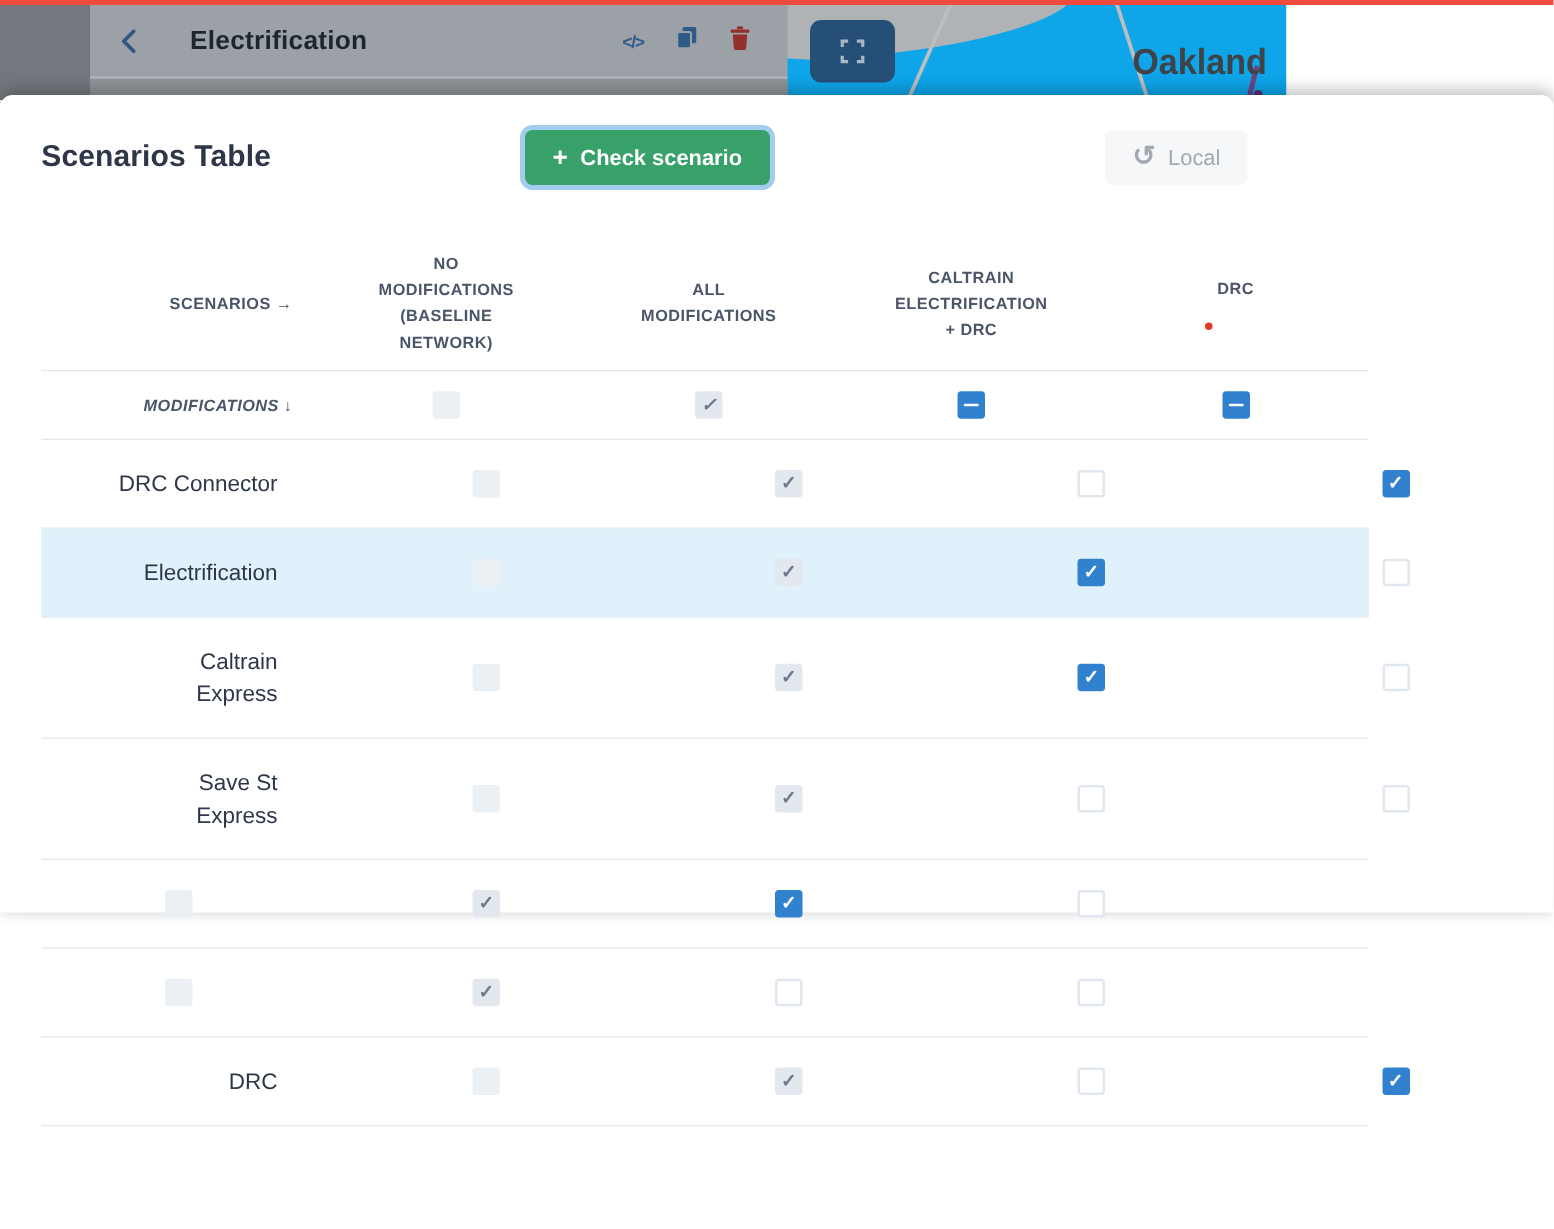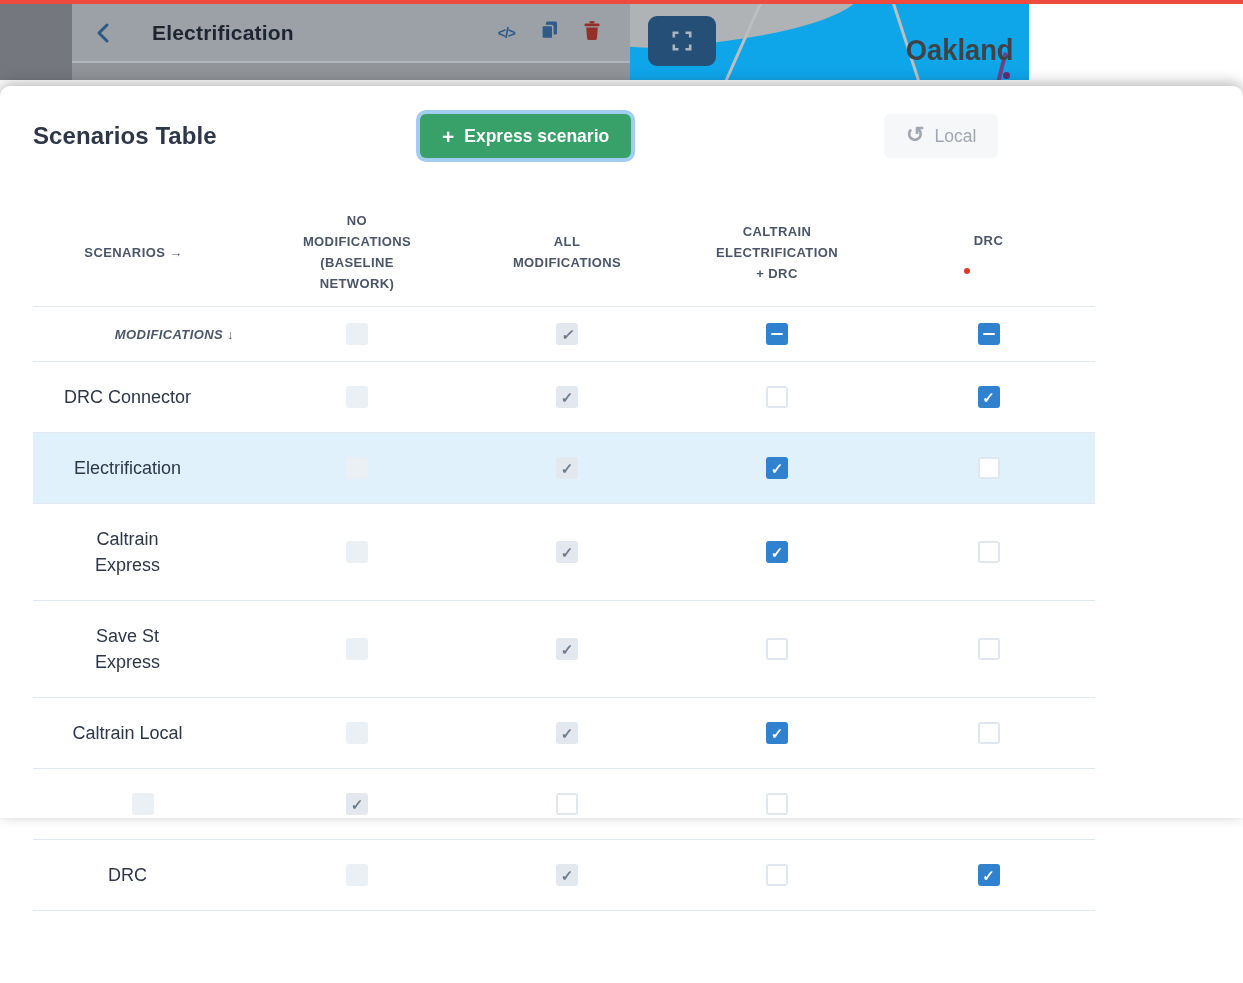--- a/index.html
+++ b/index.html
@@ -29,41 +29,41 @@
   .back-btn{margin-left:24px;display:flex;align-items:center;}
   .panel-title{margin-left:42px;font-size:21px;font-weight:700;color:#1d2531;letter-spacing:.2px;}
   .panel-icons{position:absolute;right:30px;display:flex;align-items:center;gap:26px;}
   .code-glyph{font-size:14px;font-weight:700;color:#2f5a8a;letter-spacing:-1px;}
 
   .expand-btn{position:absolute;left:648px;top:16px;width:68px;height:50px;background:#264f78;border-radius:9px;display:flex;align-items:center;justify-content:center;}
 
   .top-red-bar{position:absolute;left:0;top:0;width:1243px;height:4px;background:var(--top-bar-red,#ee4a3e);}
 
   
-  .modal{position:absolute;left:0;top:86px;width:1243px;height:732px;background:#fff;border-radius:10px 10px 0 0;box-shadow:0 -3px 14px rgba(0,0,0,.28);}
+  .modal{position:absolute;left:0;top:76px;width:1243px;height:654px;background:#fff;border-radius:10px 10px 0 0;box-shadow:0 -3px 14px rgba(0,0,0,.28);}
 
   .modal-header{position:relative;height:48px;margin-top:26px;}
   .modal-title{position:absolute;left:33px;top:50%;transform:translateY(-50%);font-size:24px;font-weight:600;color:#2d3748;letter-spacing:.1px;}
   .btn{position:absolute;top:2px;height:44px;border:none;border-radius:6px;display:flex;align-items:center;justify-content:center;gap:10px;font-family:inherit;font-size:17.5px;font-weight:600;padding:0 22px;cursor:pointer;}
   .btn-create{left:420px;background:var(--create-green,#38a169);color:#fff;box-shadow:0 0 0 4px var(--focus-ring,#a3cdf0);}
   .btn-create .plus{font-size:21px;font-weight:700;line-height:1;}
   .btn-save{left:660px;background:var(--save-disabled-blue,#adcdeb);color:#fff;cursor:default;}
   .btn-reset{left:884px;background:#f5f7f9;color:#a2a8b2;cursor:default;font-weight:500;}
   .reset-glyph{font-size:22px;line-height:1;font-weight:700;transform:translateY(-1px);}
 
   
   .s-table{margin:38px 0 0 33px;width:1062px;}
   .t-row{display:grid;grid-template-columns:219px 210px 210px 210px 213px;align-items:center;border-bottom:1px solid var(--border,#e2e8f0);}
   .t-head{min-height:108px;border-bottom:1px solid var(--border,#e2e8f0);}
   .t-section{min-height:54px;font-style:italic;}
-  .t-data{min-height:70px;}
+  .t-data{min-height:70px;gap:32px;}
   .t-data.tall{min-height:96px;}
   .t-data.highlight{background:var(--highlight-row,#e1f1fb);}
 
-  .corner-cell,.label-cell{text-align:center;}
+  .corner-cell,.label-cell{text-align:right;}
   .corner-cell{padding-right:18px;font-size:13px;font-weight:700;color:var(--header-text,#4a5568);letter-spacing:.4px;}
   .h-cell{display:flex;flex-direction:column;align-items:center;justify-content:center;text-align:center;}
   .h-label{font-size:13px;font-weight:700;color:var(--header-text,#4a5568);letter-spacing:.4px;line-height:21px;white-space:pre-line;}
   .unsaved-dot{width:6px;height:6px;border-radius:50%;background:var(--unsaved-dot,#e23727);margin-top:17px;transform:translateX(-22px);}
 
   .section-label{padding-right:18px;font-size:13px;font-weight:700;color:var(--header-text,#4a5568);letter-spacing:.4px;text-align:right;}
   .label-cell{padding-right:30px;}
   .scenario-name{font-size:18px;color:var(--body-text,#2d3748);line-height:26px;white-space:pre-line;}
 
   .cb-cell{display:flex;align-items:center;justify-content:center;}
@@ -141,21 +141,21 @@
   </div>
 
   <div class="top-red-bar"></div>
 
   <div class="modal">
 
     <div class="modal-header">
       <div class="modal-title">Scenarios Table</div>
       <button class="btn btn-create">
         <span class="plus">+</span>
-        <span>Express scenario</span>
+        <span>Check scenario</span>
       </button>
       <button class="btn btn-reset" aria-disabled="true">
         <span class="reset-glyph">↺</span>
         <span>Local</span>
       </button>
     </div>
 
     <div class="s-table">
       <div class="t-row t-head">
         <div class="corner-cell">SCENARIOS →</div>
@@ -272,21 +272,20 @@
               </div>
             </div>
             <div class="cb-cell">
               <div class="cb unchecked"></div>
             </div>
             <div class="cb-cell">
               <div class="cb unchecked"></div>
             </div>
           </div>
           <div class="t-row t-data">
-            <div class="label-cell"><span class="scenario-name">Caltrain Local</span></div>
             <div class="cb-cell">
               <div class="cb disabled-unchecked"></div>
             </div>
             <div class="cb-cell">
               <div class="cb disabled-checked">
                 <span class="tick">✓</span>
               </div>
             </div>
             <div class="cb-cell">
               <div class="cb checked">

